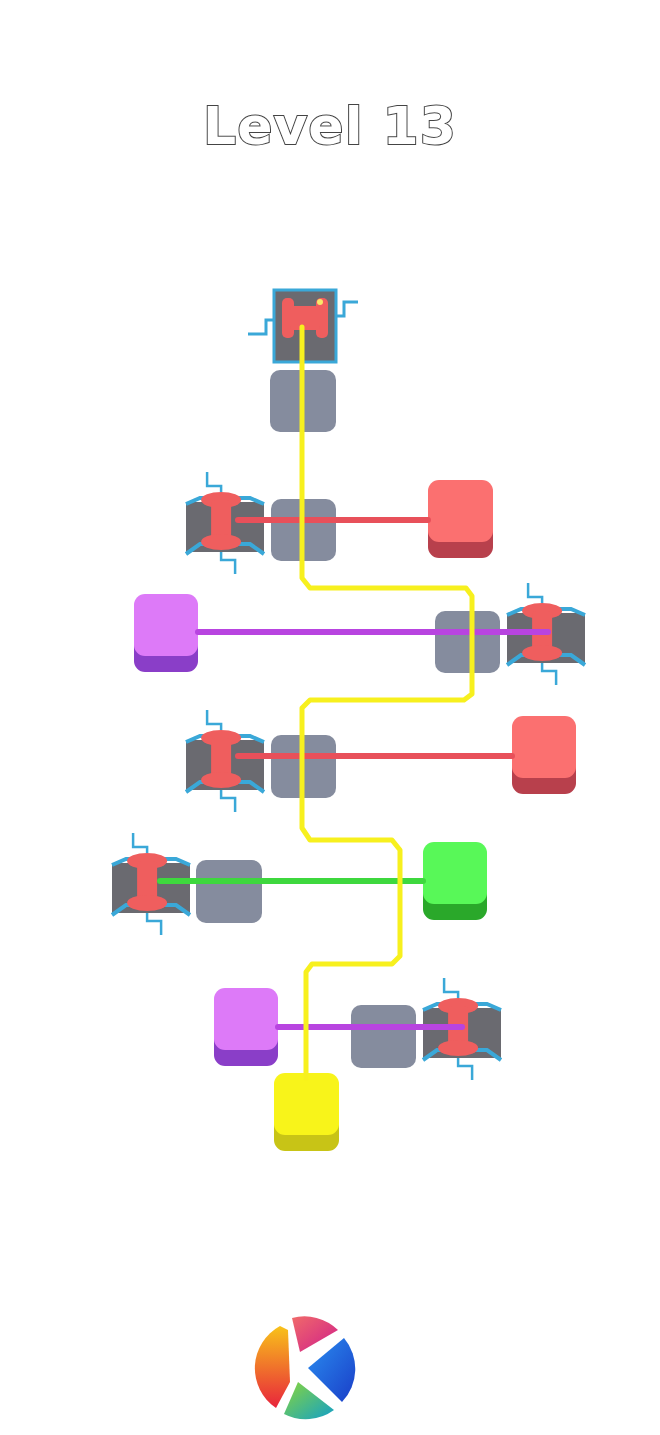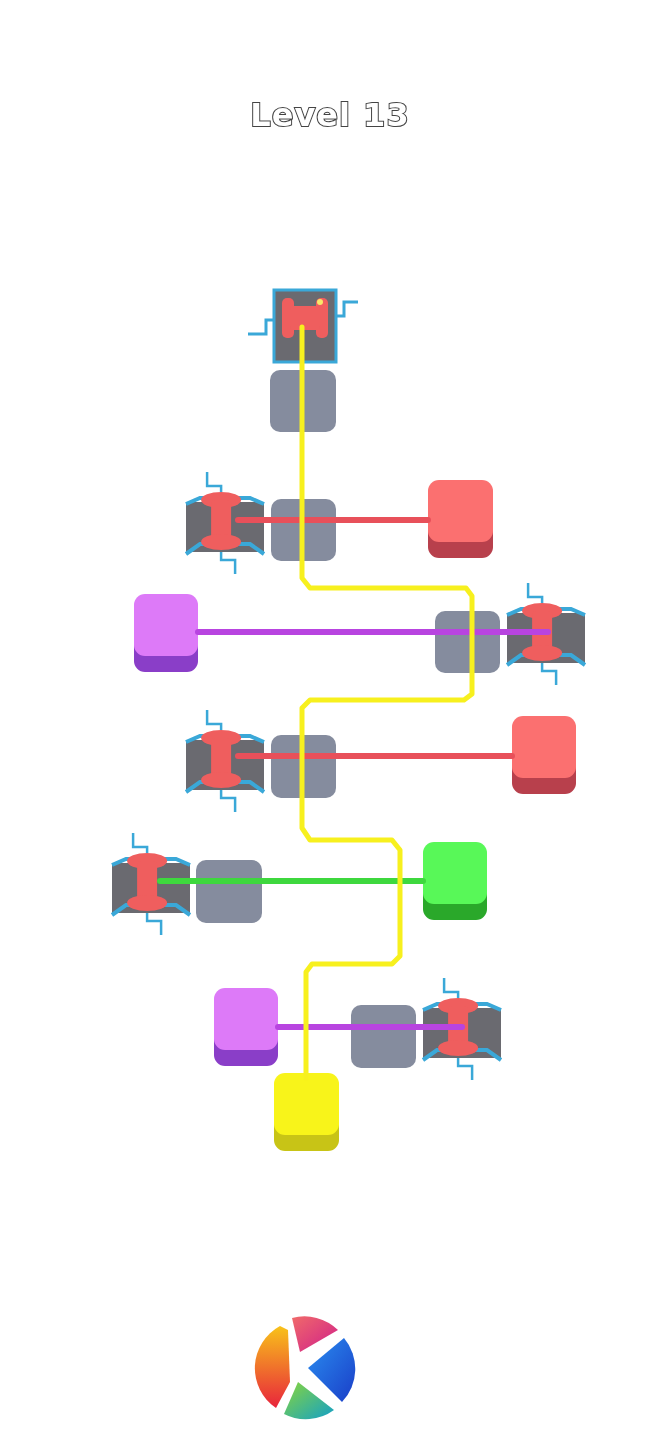--- a/index.html
+++ b/index.html
@@ -1,17 +1,17 @@
 <!DOCTYPE html>
 <html><head>
 <meta charset="utf-8">
 <style>
   html,body{margin:0;padding:0;background:#ffffff;}
   body{width:660px;height:1435px;position:relative;overflow:hidden;font-family:"DejaVu Sans",sans-serif;}
-  .title{position:absolute;top:96px;left:0;width:660px;text-align:center;font-family:"DejaVu Sans",sans-serif;font-weight:bold;font-size:32px;letter-spacing:1px;color:#ffffff;-webkit-text-stroke:2px #444444;paint-order:stroke fill;}
+  .title{position:absolute;top:96px;left:0;width:660px;text-align:center;font-family:"DejaVu Sans",sans-serif;font-weight:bold;font-size:52px;letter-spacing:1px;color:#ffffff;-webkit-text-stroke:2px #444444;paint-order:stroke fill;}
   .board{position:absolute;left:0;top:0;width:660px;height:1435px;}
   .logo{position:absolute;left:250px;top:1312px;width:108px;height:108px;cursor:pointer;}
 </style>
 </head>
 <body>
 
 <div class="title">Level 13</div>
 
 <svg class="board" id="board" viewBox="0 0 660 1435" xmlns="http://www.w3.org/2000/svg">
   <g id="slots-layer">

